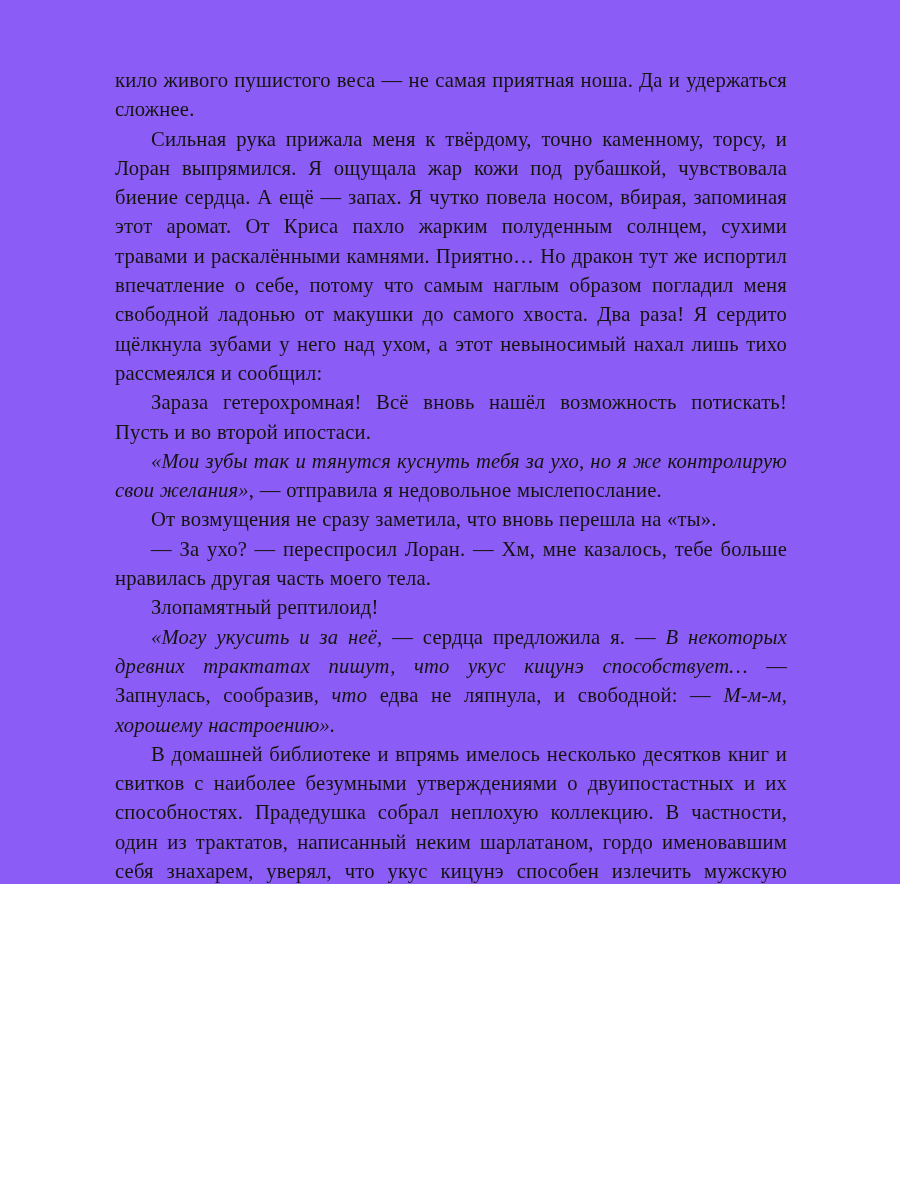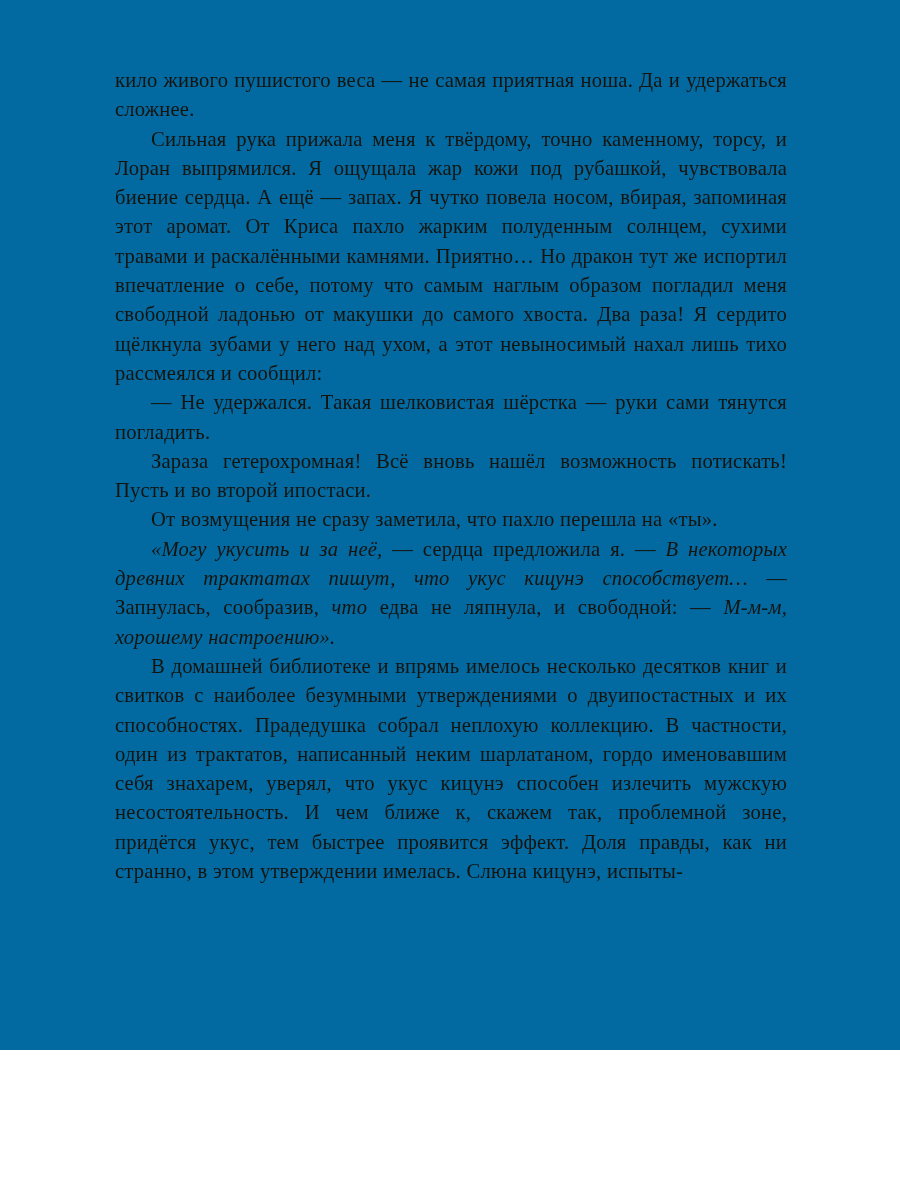--- a/index.html
+++ b/index.html
@@ -4,22 +4,22 @@
 <title>Book page 86</title>
 <style>
   html, body {
     margin: 0;
     padding: 0;
     background: #ffffff;
   }
   .page {
     position: relative;
     width: 900px;
-    height: 1050px;
-    background: #0369a1;
+    height: 884px;
+    background: #8b5cf6;
     box-sizing: border-box;
     overflow: hidden;
     font-family: "Liberation Serif", "DejaVu Serif", serif;
     color: #111111;
   }
   .text-block {
     position: absolute;
     left: 115px;
     top: 66px;
     width: 672px;
@@ -76,23 +76,25 @@
   }
 </style>
 </head>
 <body>
 
 <div class="page">
 
   <div class="text-block">
       <p class="para no-indent"><span>кило живого пушистого веса — не самая приятная ноша. Да и удержаться сложнее.</span></p>
       <p class="para"><span>Сильная рука прижала меня к твёрдому, точно каменному, торсу, и Лоран выпрямился. Я ощущала жар кожи под рубашкой, чувствовала биение сердца. А ещё — запах. Я чутко повела носом, вбирая, запоминая этот аромат. От Криса пахло жарким полуденным солнцем, сухими травами и раскалёнными камнями. Приятно… Но дракон тут же испортил впечатление о себе, потому что самым наглым образом погладил меня свободной ладонью от макушки до самого хвоста. Два раза! Я сердито щёлкнула зубами у него над ухом, а этот невыносимый нахал лишь тихо рассмеялся и сообщил:</span></p>
-      <p class="para"><span>— Не удержался. Такая шелковистая шёрстка — руки сами тянутся погладить.</span></p>
       <p class="para"><span>Зараза гетерохромная! Всё вновь нашёл возможность потискать! Пусть и во второй ипостаси.</span></p>
-      <p class="para"><span>От возмущения не сразу заметила, что пахло перешла на «ты».</span></p>
+      <p class="para"><i>«Мои зубы так и тянутся куснуть тебя за ухо, но я же контролирую свои желания»</i><span>, — отправила я недовольное мыслепослание.</span></p>
+      <p class="para"><span>От возмущения не сразу заметила, что вновь перешла на «ты».</span></p>
+      <p class="para"><span>— За ухо? — переспросил Лоран. — Хм, мне казалось, тебе больше нравилась другая часть моего тела.</span></p>
+      <p class="para"><span>Злопамятный рептилоид!</span></p>
       <p class="para"><i>«Могу укусить и за неё, </i><span>— сердца предложила я. — </span><i>В некоторых древних трактатах пишут, что укус кицунэ способствует… </i><span>— Запнулась, сообразив, </span><i>что </i><span>едва не ляпнула, и свободной: — </span><i>М-м-м, хорошему настроению».</i></p>
       <p class="para"><span>В домашней библиотеке и впрямь имелось несколько десятков книг и свитков с наиболее безумными утверждениями о двуипостастных и их способностях. Прадедушка собрал неплохую коллекцию. В частности, один из трактатов, написанный неким шарлатаном, гордо именовавшим себя знахарем, уверял, что укус кицунэ способен излечить мужскую несостоятельность. И чем ближе к, скажем так, проблемной зоне, придётся укус, тем быстрее проявится эффект. Доля правды, как ни странно, в этом утверждении имелась. Слюна кицунэ, испыты-</span></p>
     </div>
 
   <div class="footer">
     <div class="footer-inner">
 
       <svg class="ornament" viewBox="0 0 168 34" aria-hidden="true">
         <g fill="#14140f">
 

